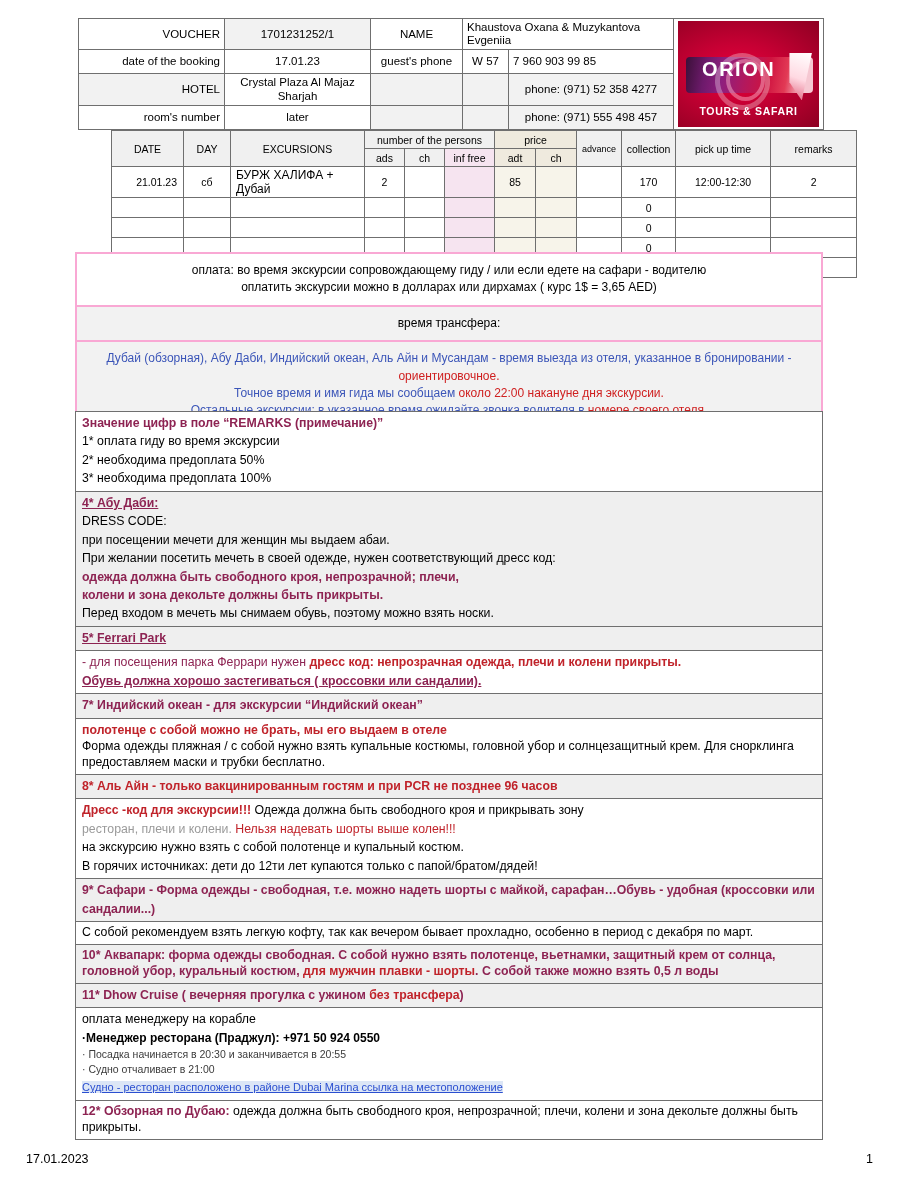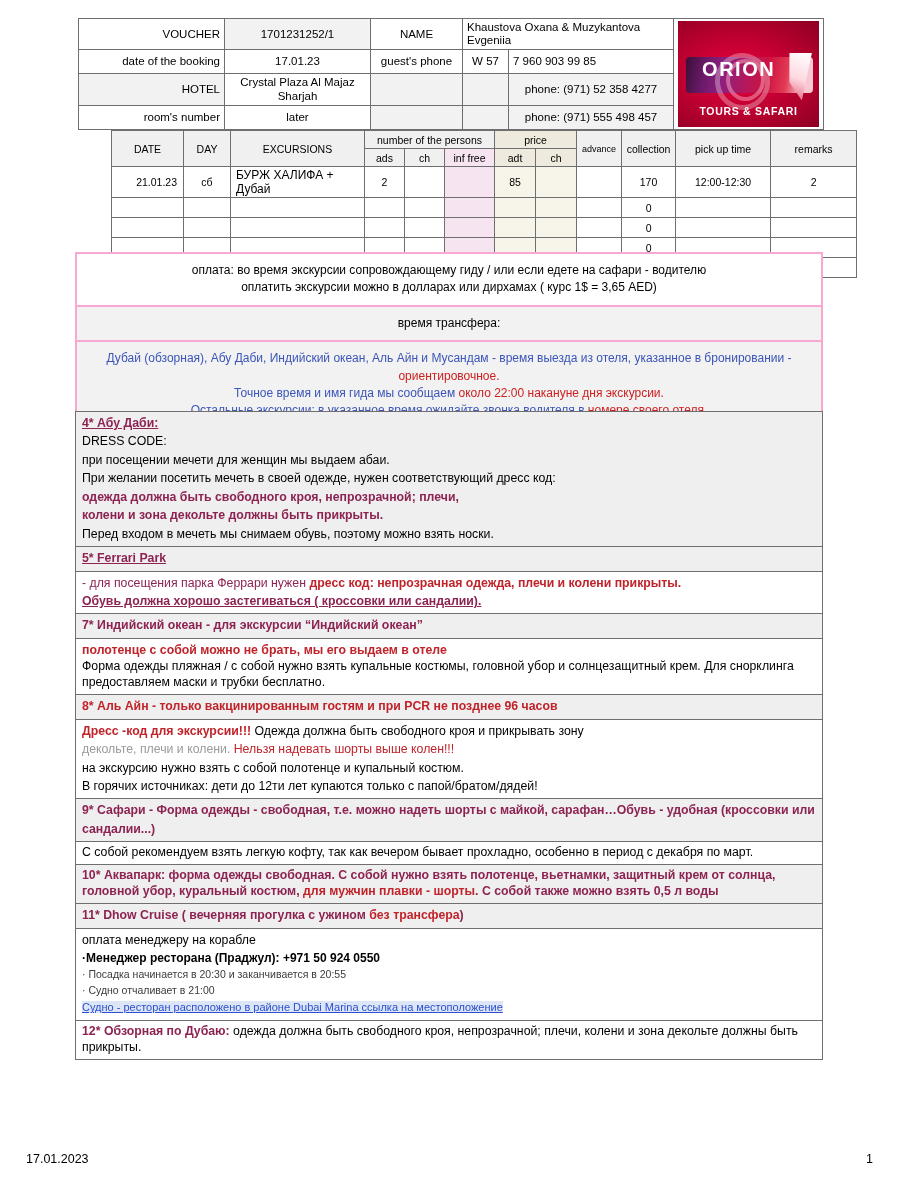--- a/index.html
+++ b/index.html
@@ -314,20 +314,28 @@
         <span class="line"><span>Остальные экскурсии: в указанное время ожидайте звонка водителя в </span><span class="r">номере своего отеля.</span></span>
         <span class="line"><span>Как только водитель подъедет, он </span><span class="r">позвонит Вам в номер</span><span> и вызовет Вас.</span></span>
       </td>
     </tr>
   </tbody>
     </table>
 
   <table class="info">
 
     <tbody>
+        <tr>
+      <td class="plain">
+        <span class="line mar b">Значение цифр в поле “REMARKS (примечание)”</span>
+        <span class="line">1* оплата гиду во время экскурсии</span>
+        <span class="line">2* необходима предоплата 50%</span>
+        <span class="line">3* необходима предоплата 100%</span>
+      </td>
+    </tr>
 
     <tr>
       <td class="sect">
         <span class="line mar b u">4* Абу Даби:</span>
         <span class="line">DRESS CODE:</span>
         <span class="line">при посещении мечети для женщин мы выдаем абаи.</span>
         <span class="line">При желании посетить мечеть в своей одежде, нужен соответствующий дресс код:</span>
         <span class="line mar b">одежда должна быть свободного кроя, непрозрачной; плечи,</span>
         <span class="line mar b">колени и зона декольте должны быть прикрыты.</span>
         <span class="line">Перед входом в мечеть мы снимаем обувь, поэтому можно взять носки.</span>
@@ -359,21 +367,21 @@
     </tr>
 
     <tr>
       <td class="sect">
         <span class="line red">8* Аль Айн - только вакцинированным гостям и при PCR не позднее 96 часов</span>
       </td>
     </tr>
     <tr>
       <td class="plain">
         <span class="line"><span class="red">Дресс -код для экскурсии!!!</span><span>   Одежда должна быть свободного кроя и прикрывать зону</span></span>
-        <span class="line"><span class="grey2">декольте, плечи и колени. </span><span class="redn">Нельзя надевать шорты выше колен!!!</span></span>
+        <span class="line"><span class="grey2">ресторан, плечи и колени. </span><span class="redn">Нельзя надевать шорты выше колен!!!</span></span>
         <span class="line">на экскурсию нужно взять с собой полотенце и купальный костюм.</span>
         <span class="line">В горячих источниках: дети до 12ти лет купаются только с папой/братом/дядей!</span>
       </td>
     </tr>
 
     <tr>
       <td class="sect">
         <span class="line mar b">9* Сафари - Форма одежды - свободная, т.е. можно надеть шорты с майкой, сарафан…Обувь - удобная (кроссовки или сандалии...)</span>
       </td>
     </tr>

